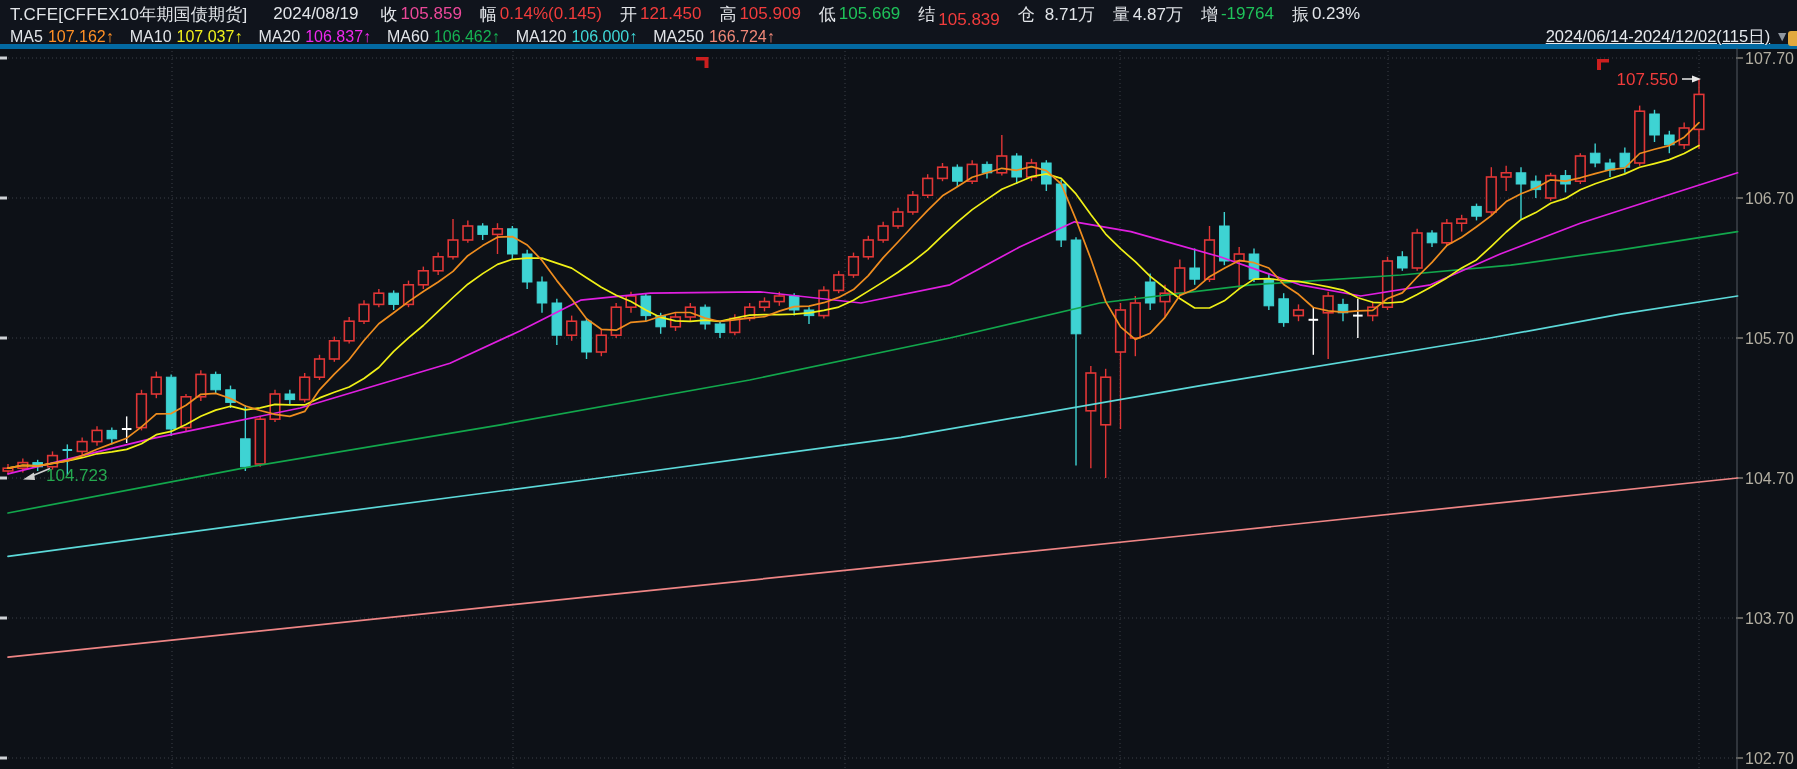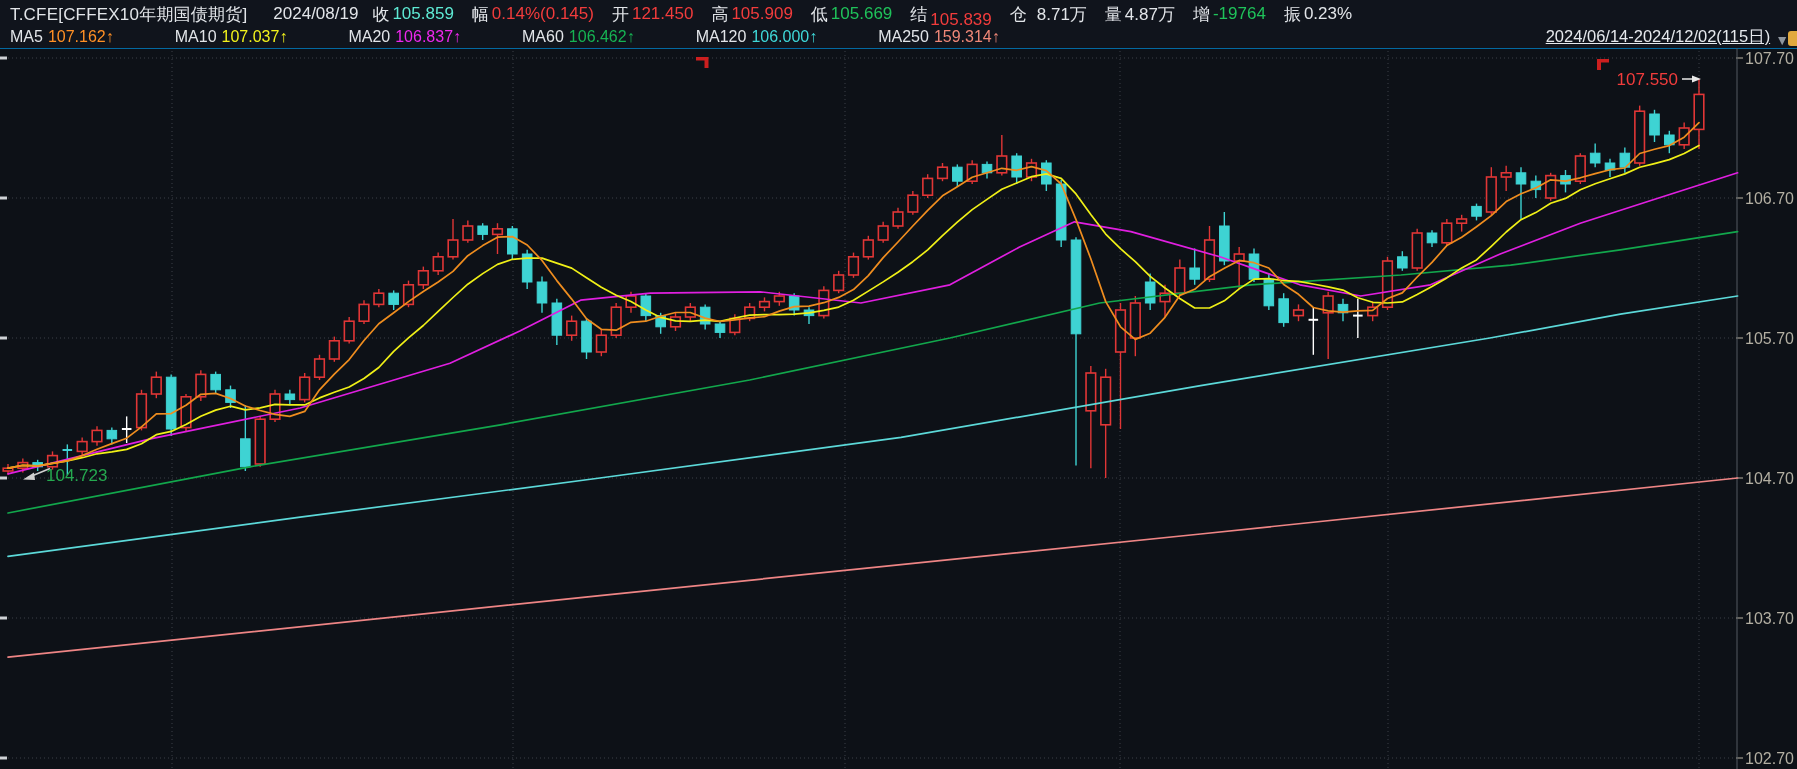--- a/index.html
+++ b/index.html
@@ -8,34 +8,34 @@
     width:1797px; height:769px; overflow:hidden;
     background:#0d1117;
     font-family:"Liberation Sans", sans-serif;
     -webkit-font-smoothing:antialiased;
   }
   #app { position:relative; width:1797px; height:769px; }
 
   
   #hdr {
     position:absolute; top:0; left:0; width:100%; height:49px;
-    background:#10141c; border-bottom:1px solid #0369a1;
+    background:#10141c; border-bottom:5px solid #0369a1;
     color:#e2e5e9;
   }
   .hrow { position:absolute; left:10px; right:6px; display:flex; align-items:center; white-space:nowrap; }
   #hrow1 { top:2px; height:24px; font-size:17px; }
-  #hrow2 { top:26px; height:22px; font-size:16px;gap:45px; }
+  #hrow2 { top:26px; height:22px; font-size:16px; }
   .sym { margin-right:26px; letter-spacing:.2px; }
-  .hdate { margin-right:14px; }
+  .hdate { margin-right:22px; }
   .stat { margin-right:18px; display:inline-flex; align-items:center; }
   .stat .lbl { color:#e2e5e9; margin-right:3px; }
   .ma-item { margin-right:16px; display:inline-flex; align-items:center; }
   .ma-item .ma-name { color:#e2e5e9; margin-right:5px; }
   .spacer { flex:1 1 auto; }
-  #range-sel { display:inline-flex; align-items:flex-end; cursor:pointer; }
+  #range-sel { display:inline-flex; align-items:flex-start; cursor:pointer; }
   #range-text { text-decoration:underline; color:#e6e9ed; font-size:16.5px; }
   #range-caret { color:#8f969e; font-size:14px; margin:2px 2px 0 5px; }
   #corner-tool {
     position:absolute; top:31px; right:-3px; width:12px; height:15px;
     background:#e2a93f; border-radius:3px;
   }
 
   
   #chart { position:absolute; top:48px; left:0; }
   svg text { font-family:"Liberation Sans", sans-serif; }
@@ -44,21 +44,21 @@
 <body>
 <div id="app">
 
   <div id="hdr">
     <div id="hrow1" class="hrow">
       <span class="sym">T.CFE[CFFEX10年期国债期货]</span>
       <span class="hdate">2024/08/19</span>
 
       <span class="stat">
           <span class="lbl">收</span>
-          <span class="stat-val" style="color: #5eead4;">105.859</span>
+          <span class="stat-val" style="color: #ec4899;">105.859</span>
         </span>
       <span class="stat">
           <span class="lbl">幅</span>
           <span class="stat-val" style="color: rgb(242, 60, 60);">0.14%(0.145)</span>
         </span>
       <span class="stat">
           <span class="lbl">开</span>
           <span class="stat-val" style="color: rgb(242, 60, 60);">121.450</span>
         </span>
       <span class="stat">
@@ -107,21 +107,21 @@
       <span class="ma-item">
           <span class="ma-name">MA60</span>
           <span class="ma-val" style="color: rgb(22, 179, 83);">106.462↑</span>
         </span>
       <span class="ma-item">
           <span class="ma-name">MA120</span>
           <span class="ma-val" style="color: rgb(63, 216, 216);">106.000↑</span>
         </span>
       <span class="ma-item">
           <span class="ma-name">MA250</span>
-          <span class="ma-val" style="color: rgb(240, 136, 120);">159.314↑</span>
+          <span class="ma-val" style="color: rgb(240, 136, 120);">166.724↑</span>
         </span>
       <span class="spacer"></span>
       <span id="range-sel">
         <span id="range-text">2024/06/14-2024/12/02(115日)</span>
         <span id="range-caret">▼</span>
       </span>
     </div>
     <div id="corner-tool"></div>
   </div>
 

